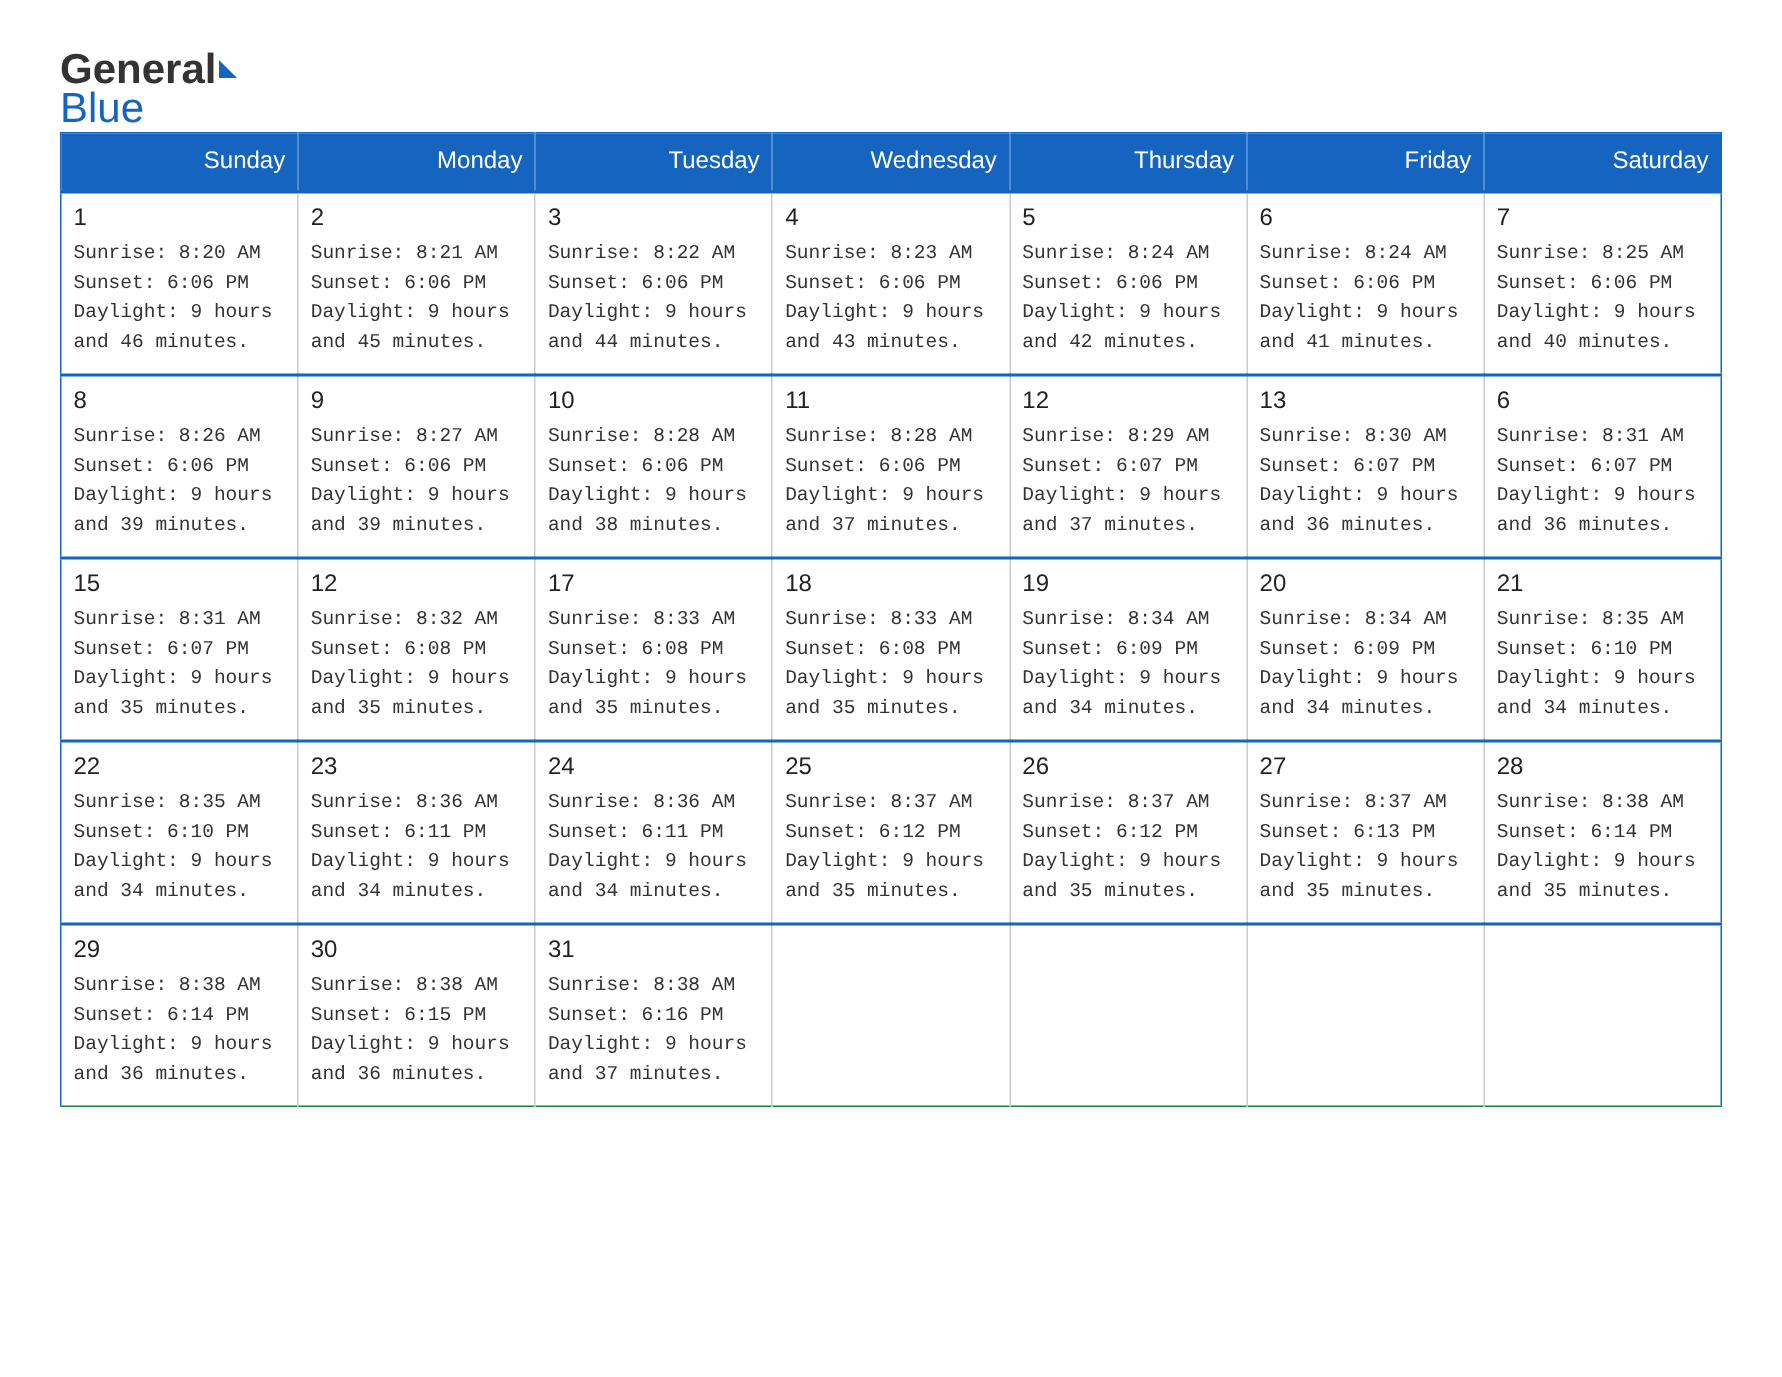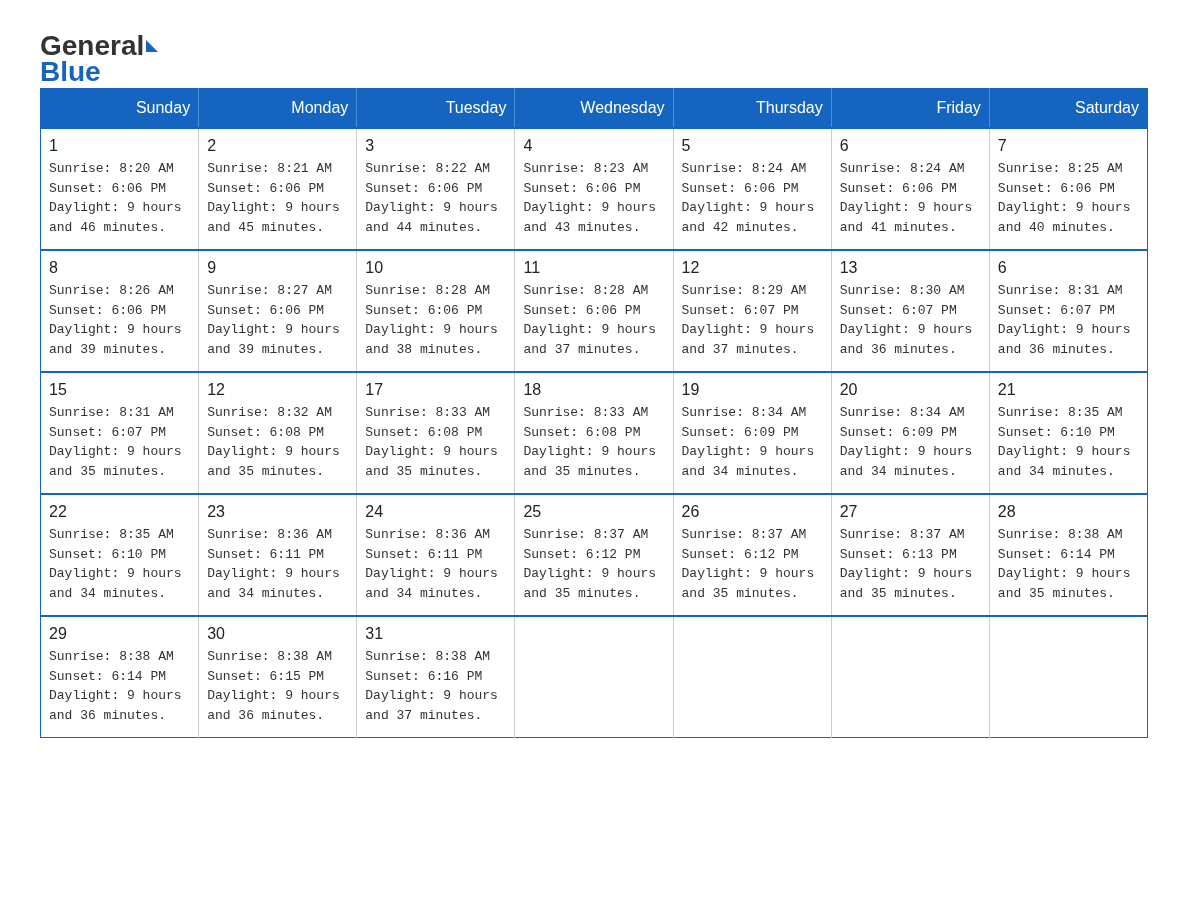--- a/index.html
+++ b/index.html
@@ -27,21 +27,21 @@
       border-left: 12px solid #1565c0;
       border-top: 12px solid transparent;
       border-bottom: 0px solid transparent;
       display: inline-block;
       margin-left: 2px;
       margin-bottom: 10px;
       vertical-align: bottom;
     }
     .logo-blue-text {
       font-size: 28px;
-      font-weight: bold;
+      font-weight: normal;
       color: #1565c0;
       font-family: Arial, sans-serif;
       display: block;
       margin-top: -6px;
     }
     .logo-wrapper {
       display: flex;
       flex-direction: column;
     }
     .logo-top-row {

